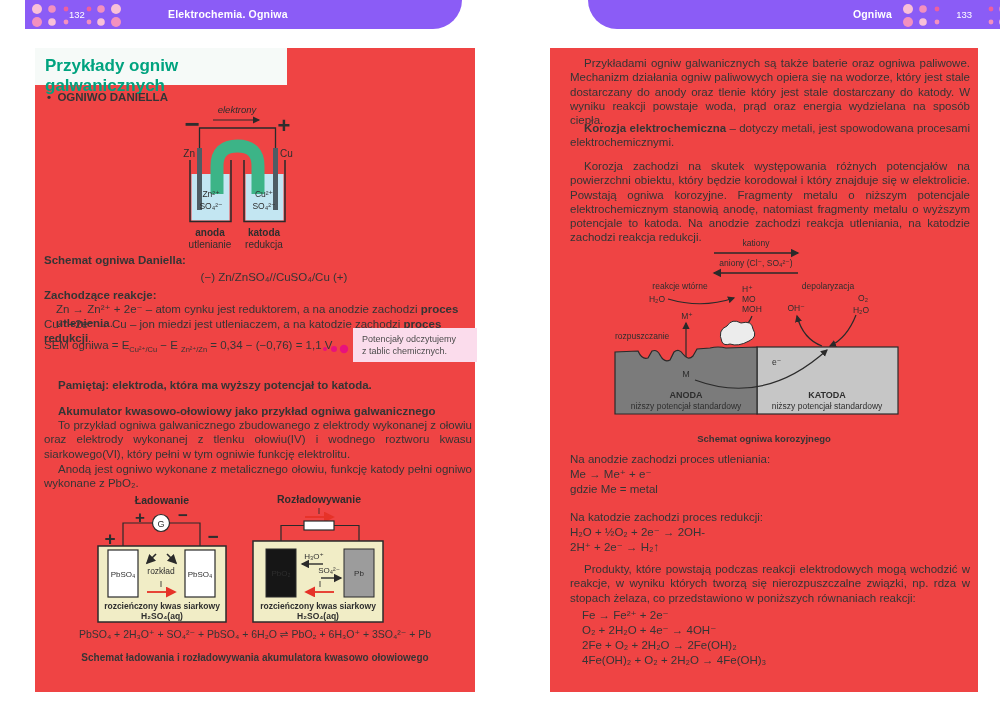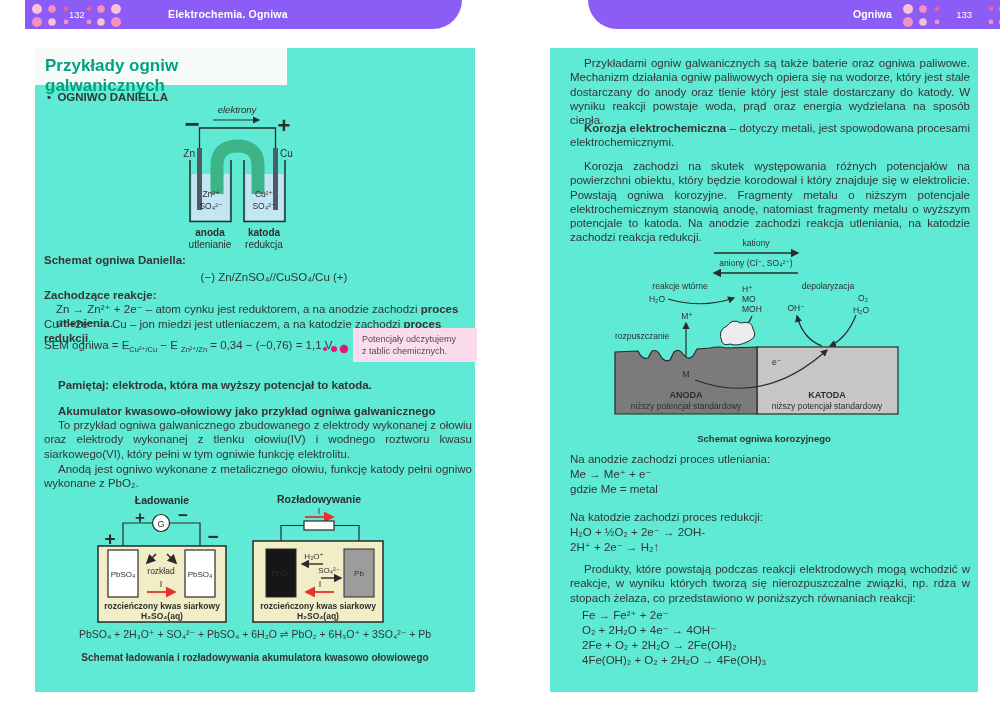--- a/index.html
+++ b/index.html
@@ -6,21 +6,21 @@
   body{
     width:1000px;height:721px;position:relative;overflow:hidden;background:#ffffff;
     font-family:"Liberation Sans","DejaVu Sans",sans-serif;color:#353535;
   }
   .abs{position:absolute;}
   .band{position:absolute;top:0;height:29px;background:#8b5cf6;overflow:hidden;margin-left:25px;}
   .band-left{left:0;width:437px;border-bottom-right-radius:30px;}
   .band-right{left:563px;width:437px;border-bottom-left-radius:30px;}
   .band-text{position:absolute;top:8px;color:#ffffff;font-size:10.5px;font-weight:bold;letter-spacing:.2px;}
   .band-num{position:absolute;top:9px;color:#ffffff;font-size:9.5px;}
-  .pg{position:absolute;top:48px;height:644px;background:#5eead4;}
+  .pg{position:absolute;top:48px;height:644px;background:#ef4444;}
   .pg-left{left:35px;width:440px;}
   .pg-right{left:550px;width:428px;}
   .title-box{position:absolute;left:0;top:0;width:252px;height:37px;background:#f6faf8;}
   .sec-title{position:absolute;left:10px;top:8px;font-size:17px;font-weight:bold;color:#00a37f;}
   .t{font-size:11.5px;line-height:14.3px;}
   .b{font-weight:bold;}
   .j{text-align:justify;}
   .c{text-align:center;}
   .ind{text-indent:14px;}
   p{margin:0;}

